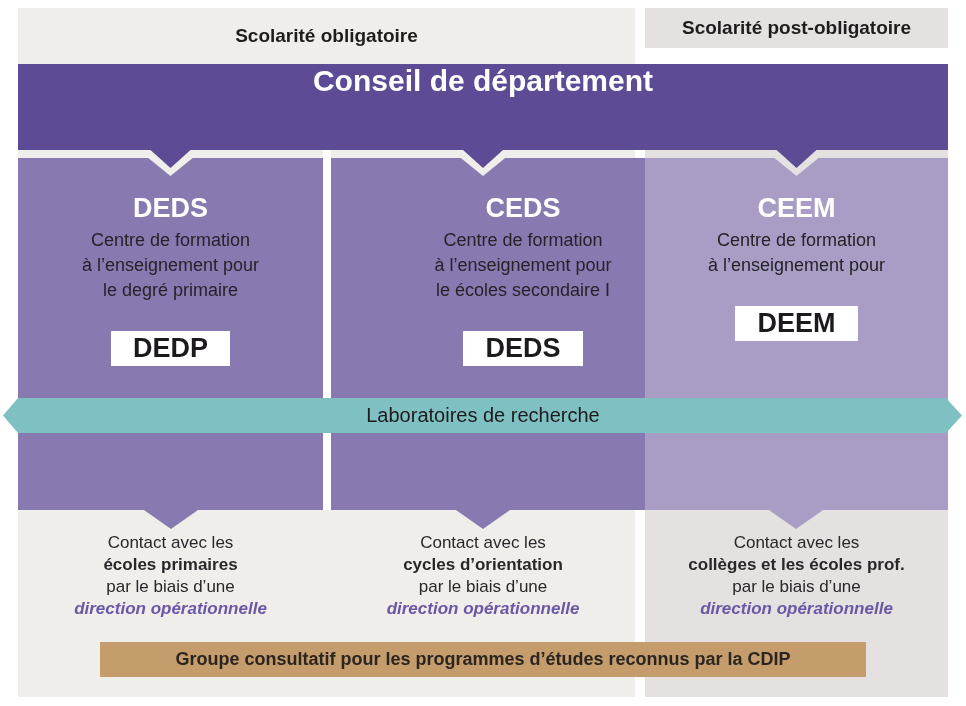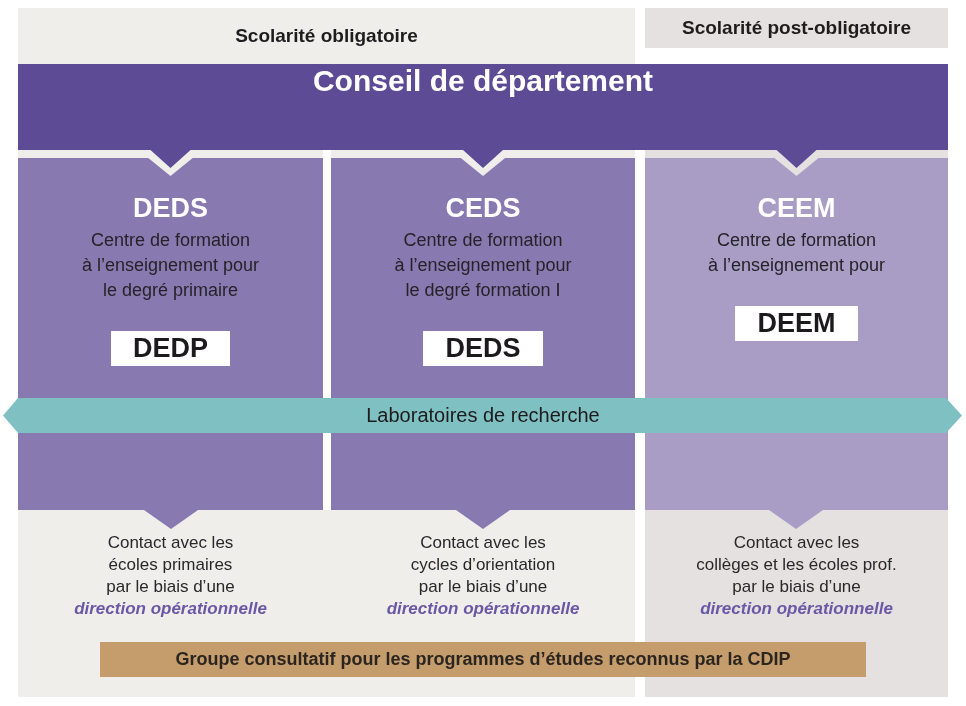--- a/index.html
+++ b/index.html
@@ -20,21 +20,21 @@
           display:flex;align-items:flex-start;justify-content:center;
           color:#ffffff;font-size:30px;font-weight:700;}
 
   
   .strip-left{left:18px;top:510px;width:617px;height:187px;background:#efeeeb;}
   .strip-right{left:645px;top:510px;width:303px;height:187px;background:#e5e1e0;}
 
   
   .col{top:158px;height:352px;text-align:center;color:#262228;}
   .col1{left:18px;width:305px;background:#8979b1;}
-  .col2{left:331px;width:304px;background:#8979b1;}
+  .col2{left:331px;width:304px;background:#8979b1;padding-left:40px;}
   .col3{left:645px;width:303px;background:#a99dc6;}
   .col-code{margin-top:34px;font-size:27px;font-weight:700;color:#ffffff;line-height:32px;}
   .col-desc{margin-top:4px;font-size:18px;line-height:25px;color:#262228;}
   .dept-box{display:inline-block;margin-top:28px;background:#ffffff;color:#1d1a1d;
             font-size:27px;font-weight:700;line-height:31px;padding:2px 22px;}
 
   
   .chev{top:150px;height:40px;}
   .chev1{left:18px;width:305px;}
   .chev2{left:331px;width:304px;}
@@ -47,21 +47,21 @@
   .tri2{left:456px;border-top:19px solid #8979b1;}
   .tri3{left:769px;border-top:19px solid #a99dc6;}
 
   
   .band-svg{left:0;top:398px;width:966px;height:35px;}
   .band-label{left:0;top:398px;width:966px;height:35px;display:flex;align-items:center;
               justify-content:center;font-size:20px;font-weight:500;color:#1d1b1c;text-align:center;}
 
   
   .contact{top:532px;text-align:center;font-size:17px;line-height:22px;color:#2a272a;}
-  .contact .b{font-weight:400;}
+  .contact .b{font-weight:700;}
   .contact .dir{font-weight:700;color:#6b57a5;font-style:italic;}
   .contact1{left:18px;width:305px;}
   .contact2{left:331px;width:304px;}
   .contact3{left:645px;width:303px;}
 
   
   .advisory{left:100px;top:642px;width:766px;height:35px;background:#c59c6c;
             display:flex;align-items:center;justify-content:center;
             font-size:18px;font-weight:600;color:#2b2520;}
 </style>
@@ -92,21 +92,21 @@
       <div>le degré primaire</div>
     </div>
     <div><span class="dept-box">DEDP</span></div>
   </div>
 
   <div class="abs col col2">
     <div class="col-code">CEDS</div>
     <div class="col-desc">
       <div>Centre de formation</div>
       <div>à l’enseignement pour</div>
-      <div>le degré formation I</div>
+      <div>le écoles secondaire I</div>
     </div>
     <div><span class="dept-box">DEDS</span></div>
   </div>
 
   <div class="abs col col3">
     <div class="col-code">CEEM</div>
     <div class="col-desc">
       <div>Centre de formation</div>
       <div>à l’enseignement pour</div>
     </div>

